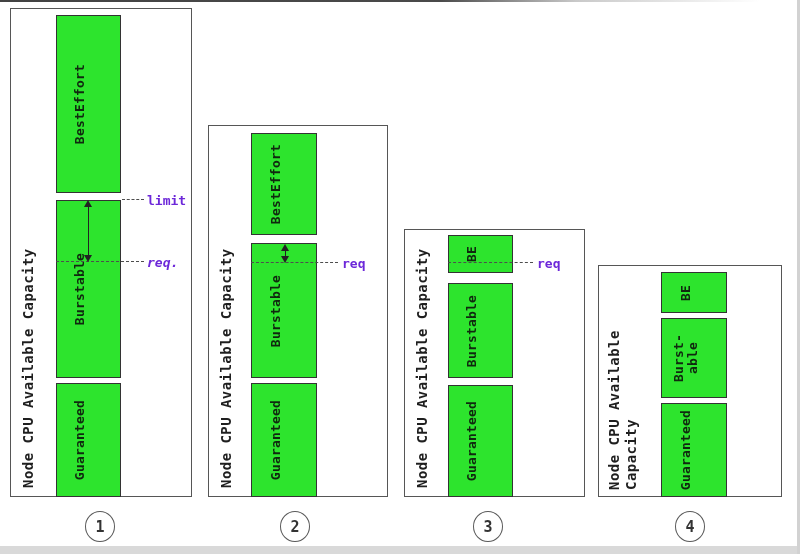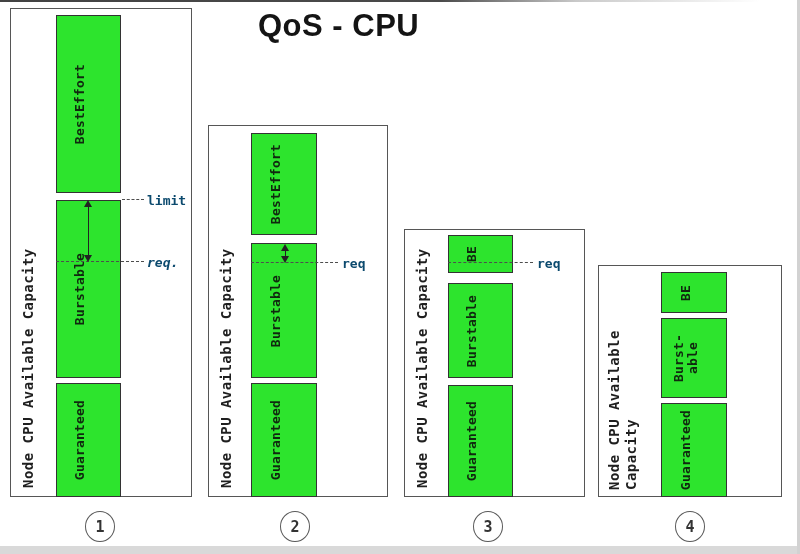--- a/index.html
+++ b/index.html
@@ -50,21 +50,21 @@
   #b40{left:661px;top:272px;width:66px;height:41px;}
   #b41{left:661px;top:318px;width:66px;height:80px;}
   #b42{left:661px;top:403px;width:66px;height:94px;}
 
   .dash{position:absolute;height:0;border-top:1.6px dashed #4d4d4d;z-index:3;}
   #limit-line-1{left:122px;top:199px;width:22px;}
   #req-line-1{left:56px;top:261px;width:88px;}
   #req-line-2{left:251px;top:262px;width:87px;}
   #req-line-3{left:448px;top:262px;width:85px;}
 
-  .ann{position:absolute;font-size:13px;font-weight:600;color:#0c4a6e;
+  .ann{position:absolute;font-size:13px;font-weight:600;color:#6d28d9;
     z-index:3;white-space:nowrap;}
   #limit-label-1{left:147px;top:193px;}
   #req-label-1{left:147px;top:255px;font-style:italic;}
   #req-label-2{left:342px;top:256px;}
   #req-label-3{left:537px;top:256px;}
 
   .arrow{position:absolute;z-index:4;}
   #arrow-1{left:84px;top:200px;width:9px;height:62px;}
   #arrow-2{left:281px;top:244px;width:9px;height:19px;}
   .ah{position:absolute;left:0;width:0;height:0;
@@ -81,21 +81,20 @@
   #c2{left:280px;top:511px;}
   #c3{left:473px;top:511px;}
   #c4{left:675px;top:511px;}
 </style>
 </head>
 <body>
 
 <div id="stage">
   <div id="edge-top"></div>
 
-  <div class="title">QoS - CPU</div>
 
   <div class="panel" id="p1"></div>
   <div class="vlabel" id="vl1">Node CPU Available Capacity</div>
   <div class="blk" id="b10">
     <span class="lbl">BestEffort</span>
   </div>
   <div class="blk" id="b11">
     <span class="lbl">Burstable</span>
   </div>
   <div class="blk" id="b12">

